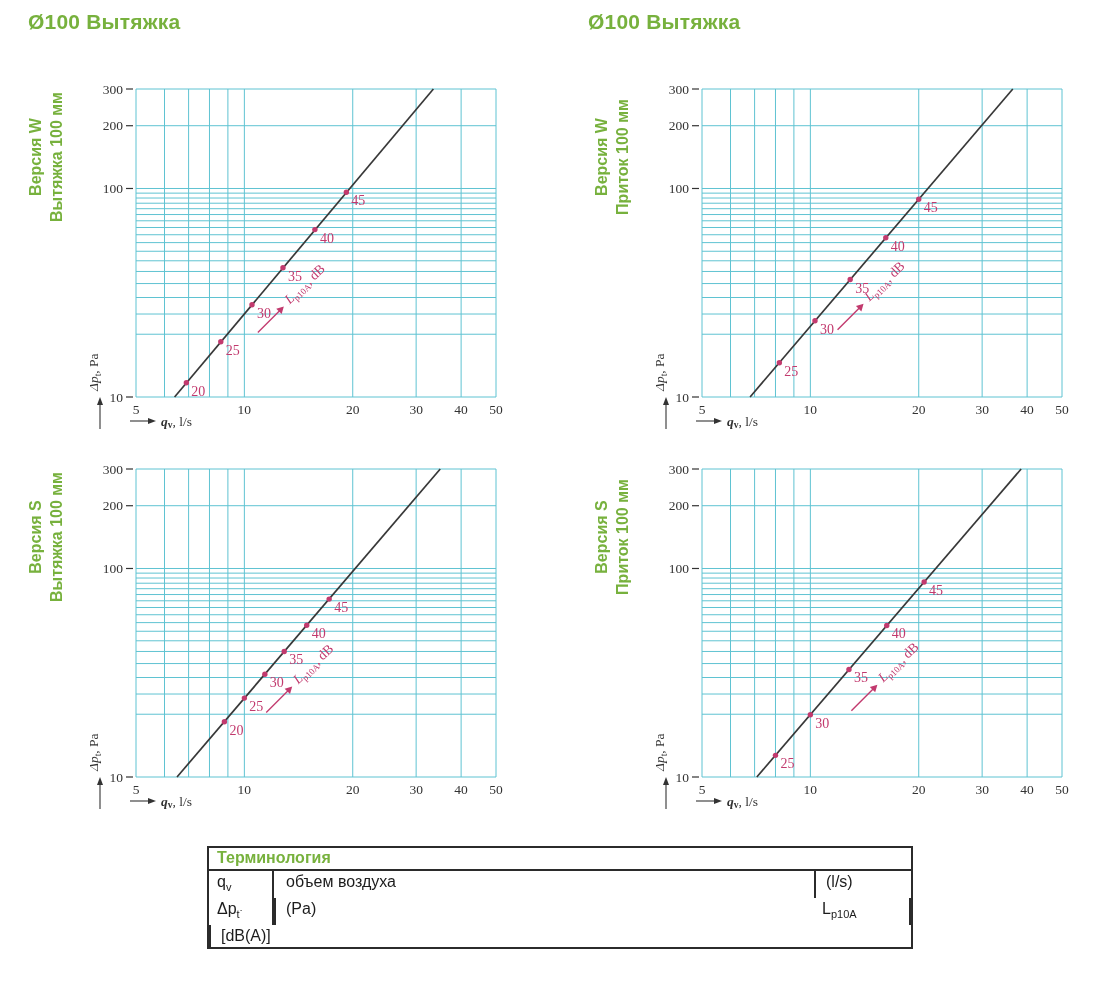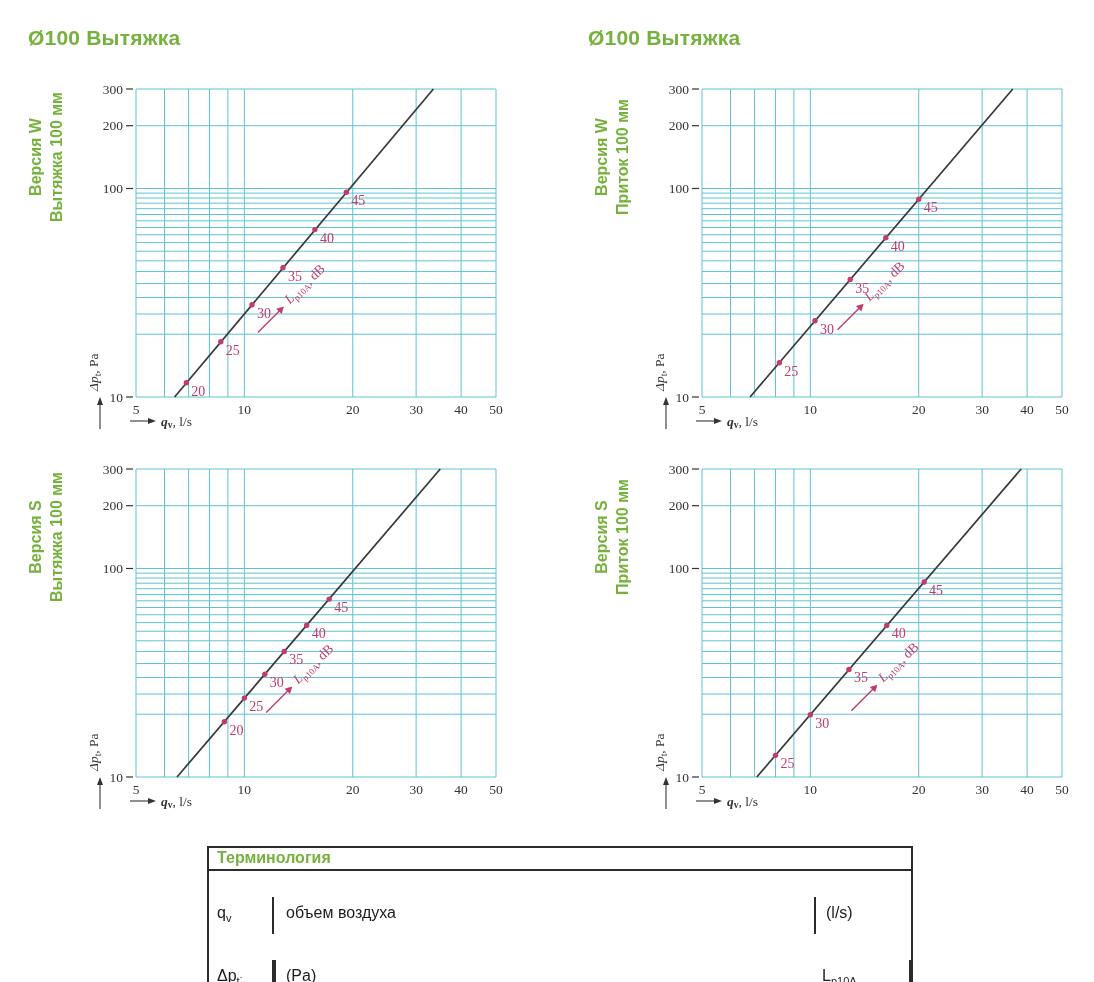--- a/index.html
+++ b/index.html
@@ -1,29 +1,29 @@
 <!DOCTYPE html>
 <html><head>
 <meta charset="utf-8">
 <style>
   html,body{margin:0;padding:0;background:#ffffff;}
   .page{position:relative;width:1094px;height:982px;background:#ffffff;overflow:hidden;
         font-family:"Liberation Sans",sans-serif;}
-  .main-title{position:absolute;top:26px;font-weight:bold;font-size:21px;letter-spacing:0.2px;}
+  .main-title{position:absolute;top:10px;font-weight:bold;font-size:21px;letter-spacing:0.2px;}
   .chart-block{position:absolute;width:529px;height:380px;}
   .chart-svg{position:absolute;left:54px;top:0;}
   .rot-label{position:absolute;left:-61px;top:58px;width:215px;height:44px;
              transform:rotate(-90deg);transform-origin:center;
              text-align:center;font-weight:bold;font-size:16px;line-height:21px;white-space:nowrap;}
   .term-table{position:absolute;left:207px;top:846px;width:702px;
               border:2px solid #2b2b2b;font-size:16px;color:#1c1c1c;}
   .term-header{padding:1px 8px 2px 8px;border-bottom:2px solid #2b2b2b;
                font-weight:bold;font-size:16px;}
   .term-body{display:grid;grid-template-columns:65px 540px 97px;}
-  .cell{line-height:29px;margin-top:26px;}
+  .cell{line-height:20px;}
   .sym-cell{border-right:2px solid #2b2b2b;padding:1px 4px 1px 8px;}
   .desc-cell{padding:1px 6px 1px 12px;}
   .desc-cell .wrap{display:inline-block;max-width:430px;text-align:right;}
   .unit-cell{border-left:2px solid #2b2b2b;padding:1px 4px 1px 10px;}
   .sym-cell sub{font-size:11px;}
 </style>
 </head>
 <body>
 
 <div class="page">

